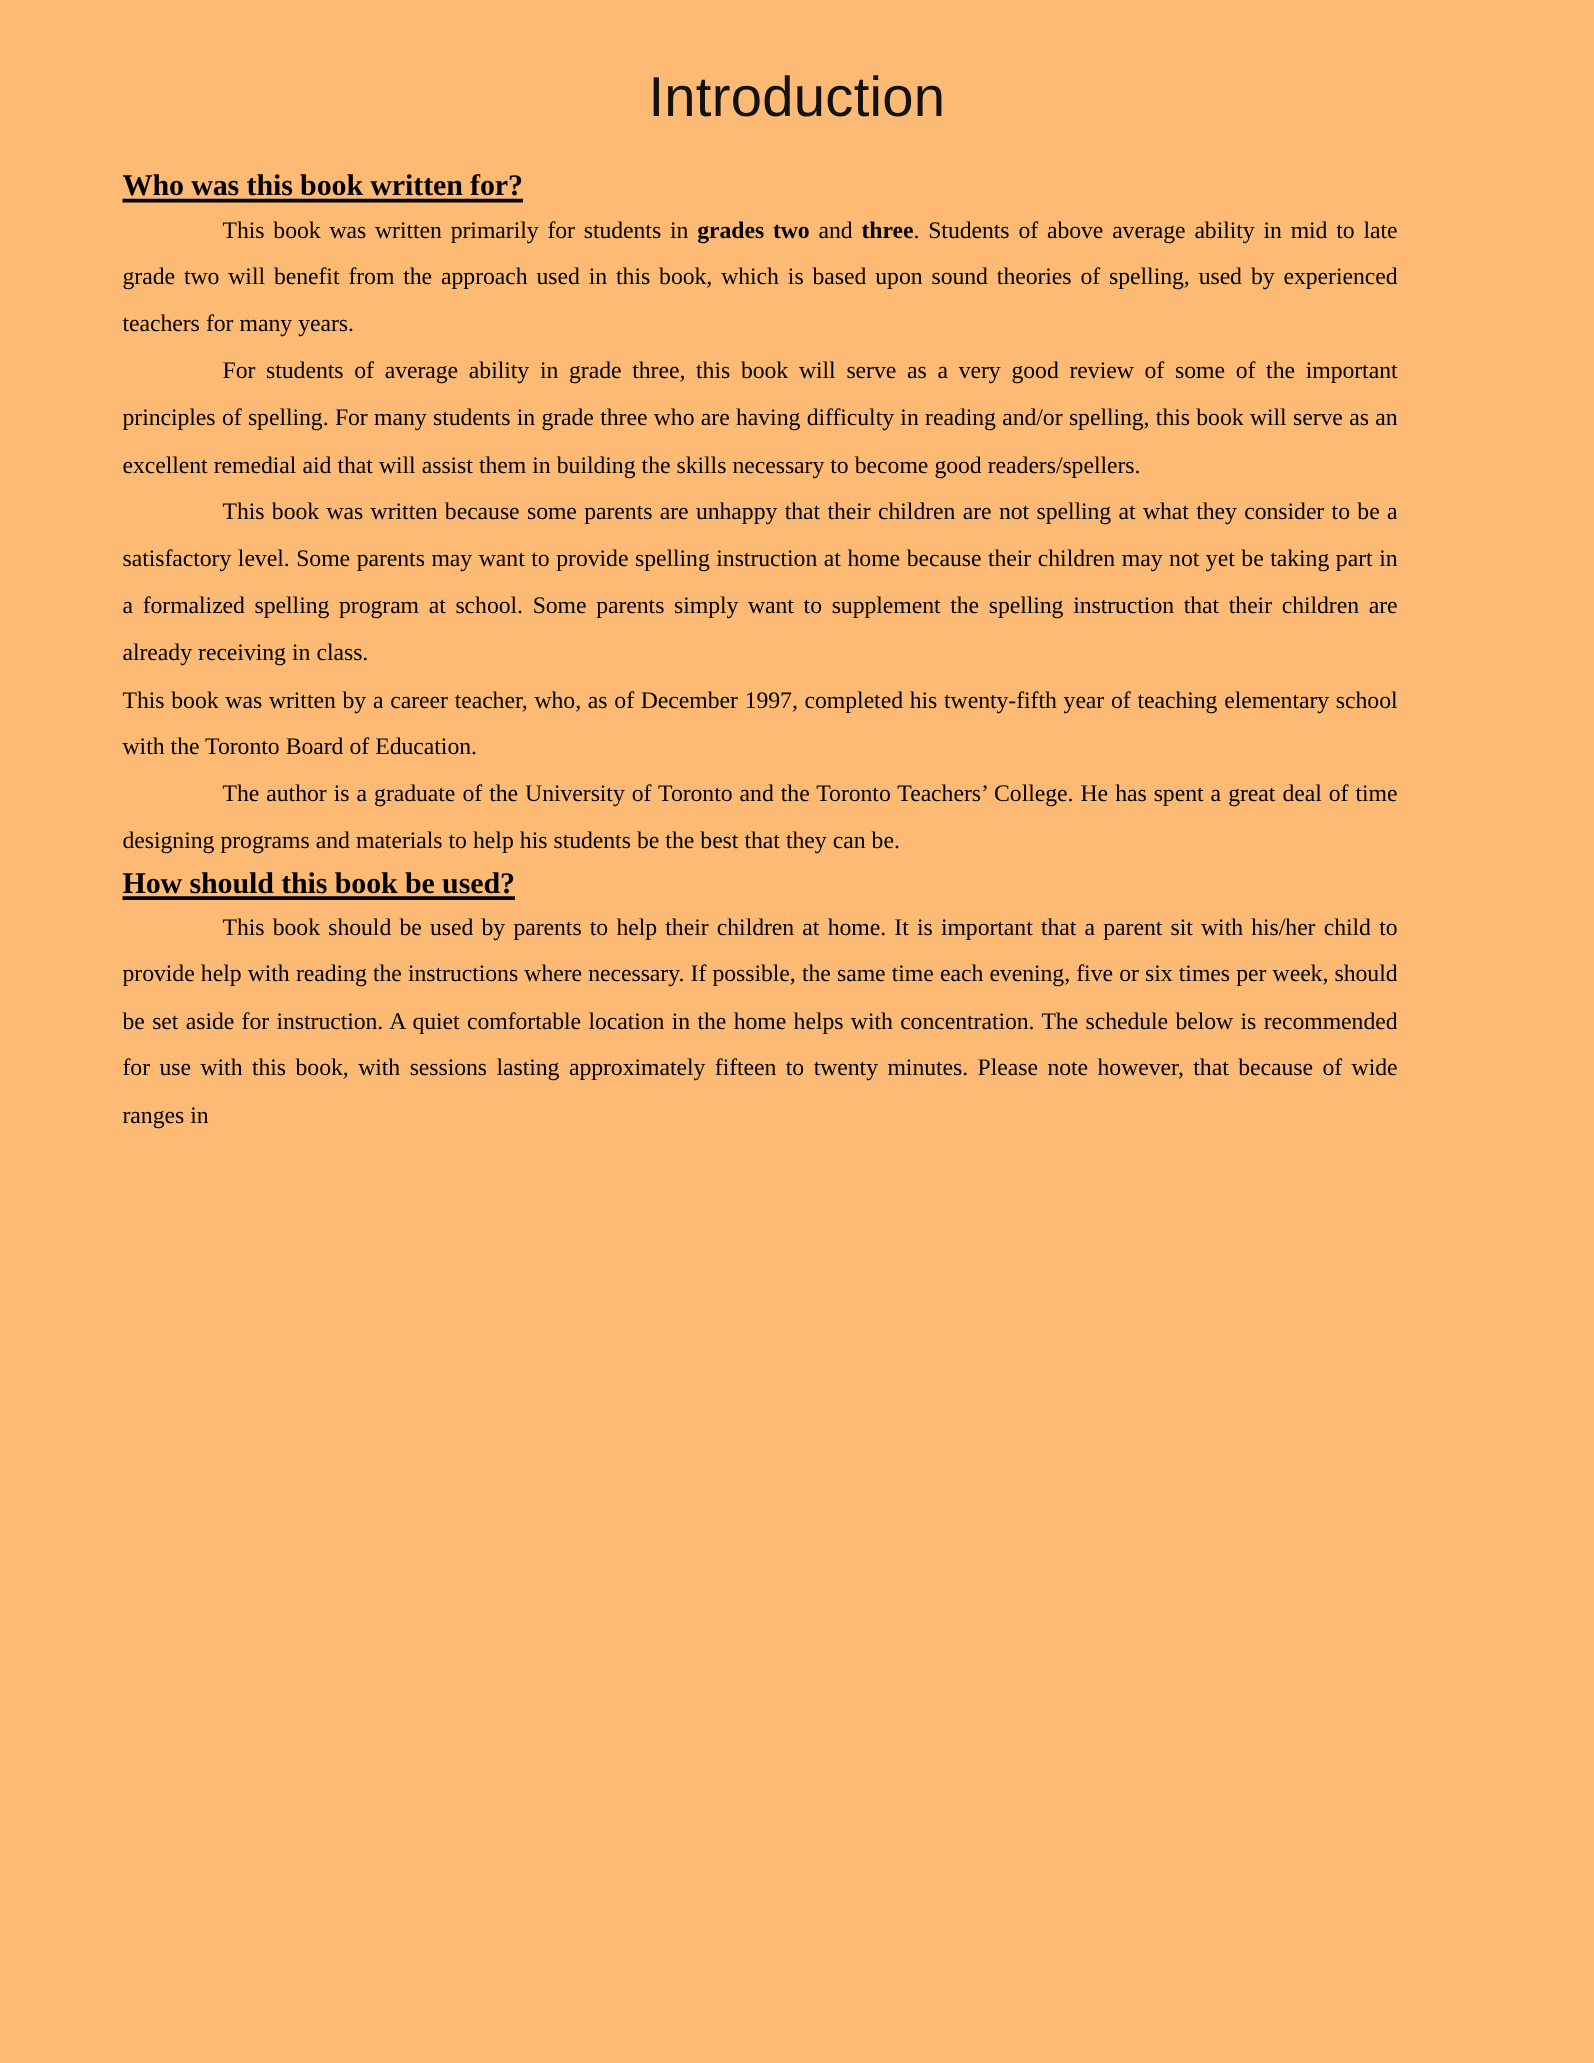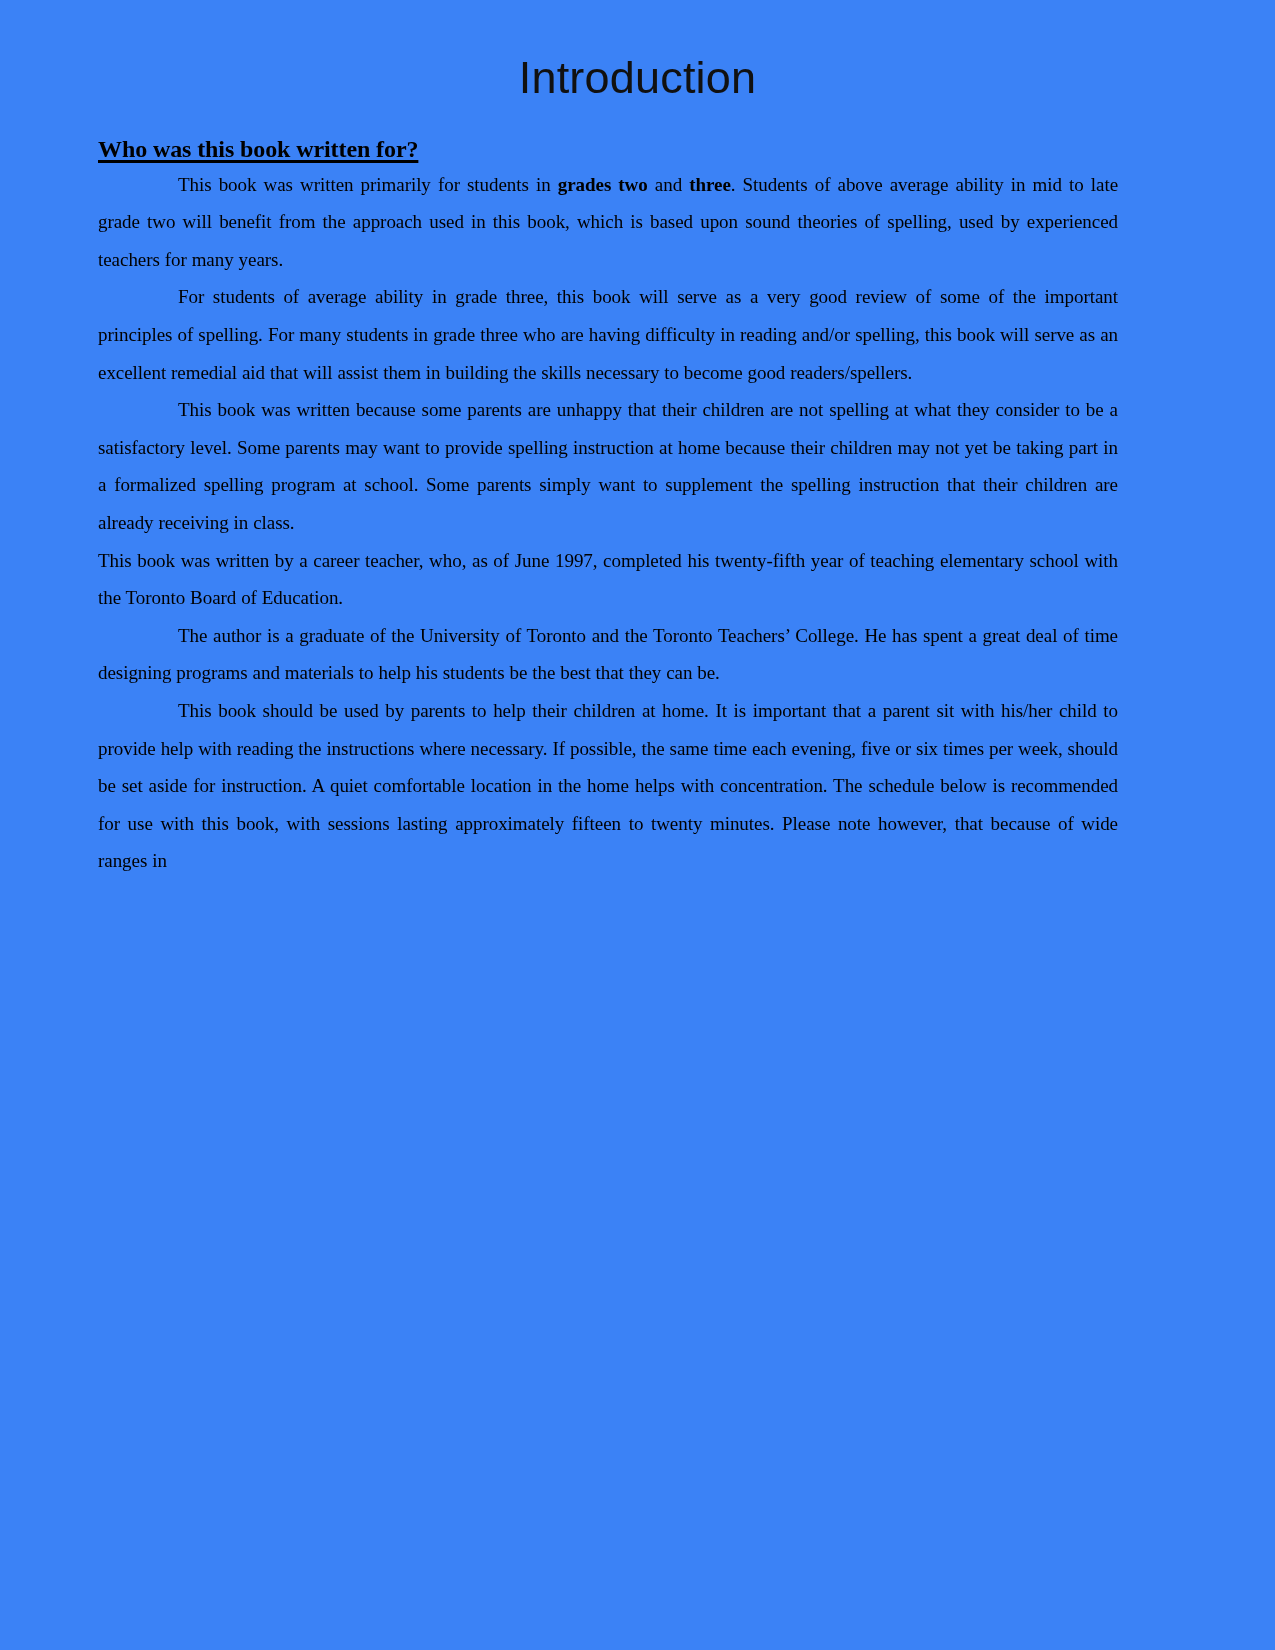--- a/index.html
+++ b/index.html
@@ -4,21 +4,21 @@
 <style>
   html, body {
     margin: 0;
     padding: 0;
     background: #ffffff;
   }
   .page {
     position: relative;
     width: 1275px;
     height: 1650px;
-    background: #3b82f6;
+    background: #fdba74;
     overflow: hidden;
     font-family: "Liberation Serif", "DejaVu Serif", serif;
     color: #000000;
   }
   .page-title {
     position: absolute;
     top: 52px;
     left: 0;
     width: 1275px;
     text-align: center;
@@ -104,19 +104,20 @@
 
 <div class="page">
 
   <div class="page-title">Introduction</div>
 
   <div class="content">
       <div class="section-heading">Who was this book written for?</div>
       <p class="para indent"><span>This book was written primarily for students in </span><b>grades two</b><span> and </span><b>three</b><span>. Students of above average ability in mid to late grade two will benefit from the approach used in this book, which is based upon sound theories of spelling, used by experienced teachers for many years.</span></p>
       <p class="para indent"><span>For students of average ability  in grade three, this book will serve as a very good review of some of the important principles of spelling.  For many students in grade three who are having difficulty in reading and/or spelling, this book will serve as an excellent remedial aid  that will assist them in building the skills necessary to become good readers/spellers.</span></p>
       <p class="para indent"><span>This book was written because some parents are unhappy that their children are not spelling at what they consider to be a satisfactory level.  Some parents may want to provide spelling instruction at home because their children may not yet be taking part in a formalized spelling program at school.  Some parents simply want to supplement the spelling instruction that their children are already receiving in class.</span></p>
-      <p class="para"><span>This book was written by a career teacher, who, as of June 1997, completed his twenty-fifth year of teaching elementary school with the Toronto Board of Education.</span></p>
+      <p class="para"><span>This book was written by a career teacher, who, as of December 1997, completed his twenty-fifth year of teaching elementary school with the Toronto Board of Education.</span></p>
       <p class="para indent"><span>The author is a graduate of the University of Toronto and the Toronto Teachers’ College.  He has spent a great deal of time designing programs and materials to help his students be the best that they can be.</span></p>
+      <div class="section-heading">How should this book be used?</div>
       <p class="para indent"><span>This book should be used by parents to help their children at home.  It is important that a parent sit with his/her child to provide help with reading the instructions where necessary.  If possible, the same time each evening, five or six times per week, should be set aside for instruction.  A quiet comfortable location in the home helps with concentration.   The schedule below is recommended for use with this book, with sessions lasting approximately fifteen to twenty minutes.  Please note however, that because of wide ranges in</span></p>
     </div>
 
 
 </div>
 
 </body></html>

